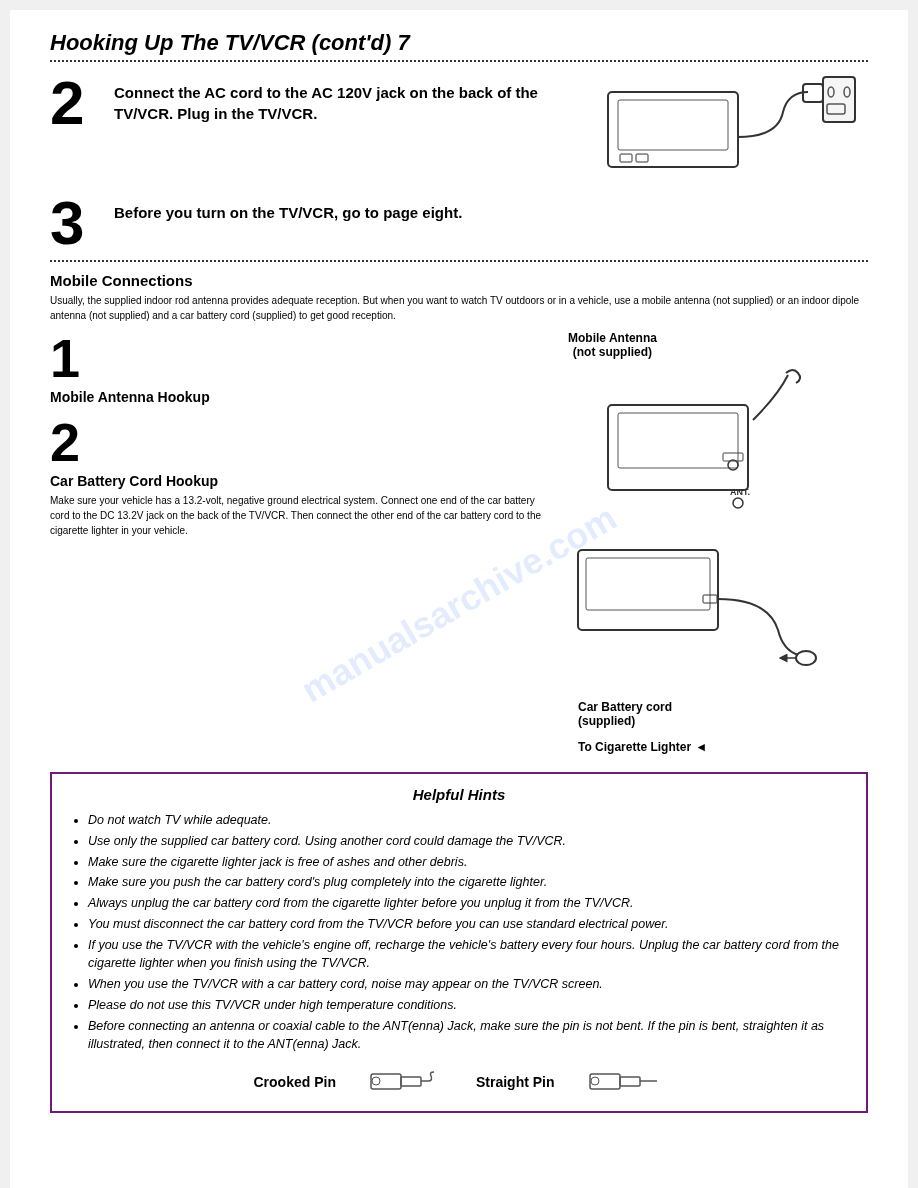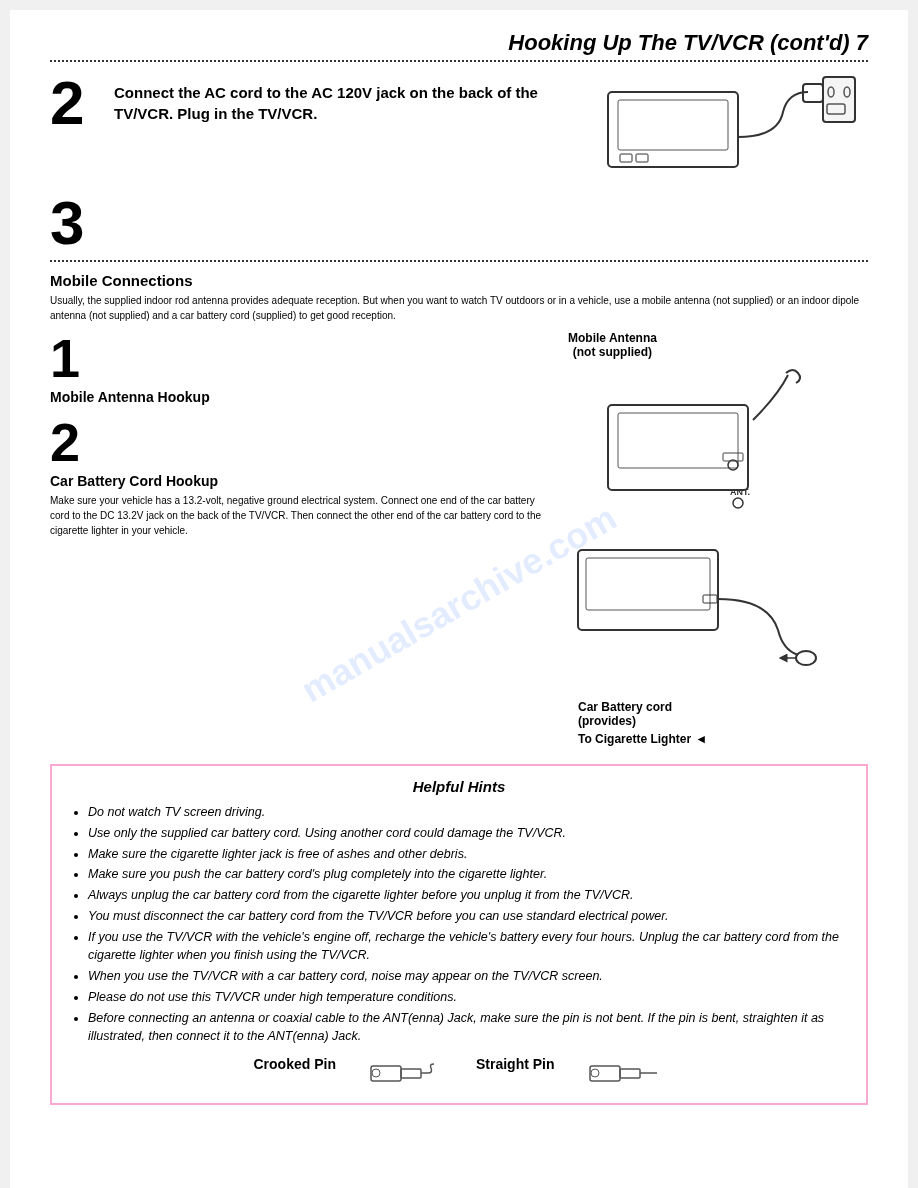--- a/index.html
+++ b/index.html
@@ -12,21 +12,21 @@
       padding: 10px;
     }
     .page {
       width: 918px;
       min-height: 1188px;
       background: white;
       padding: 20px 40px 30px 40px;
       position: relative;
     }
     .header {
-      text-align: right;
+      text-align: left;
       font-size: 22px;
       font-style: italic;
       font-weight: bold;
       margin-bottom: 4px;
     }
     .dotted-line {
       border: none;
       border-top: 2px dotted #333;
       margin: 4px 0 10px 0;
     }
@@ -88,21 +88,21 @@
       font-weight: bold;
       line-height: 1;
       margin-bottom: 4px;
     }
     .step-subtitle {
       font-size: 14px;
       font-weight: bold;
       margin-bottom: 4px;
     }
     .helpful-hints-box {
-      border: 2px solid #f9a8d4;
+      border: 2px solid #701a75;
       margin-top: 18px;
       padding: 12px 16px;
     }
     .helpful-hints-title {
       text-align: center;
       font-size: 15px;
       font-style: italic;
       font-weight: bold;
       margin-bottom: 8px;
     }
@@ -112,20 +112,21 @@
     }
     .hints-list li {
       font-size: 12.5px;
       font-style: italic;
       line-height: 1.5;
       margin-bottom: 2px;
     }
     .pin-row {
       display: flex;
       justify-content: center;
+      align-items: center;
       margin-top: 10px;
       gap: 30px;
     }
     .pin-label {
       font-size: 14px;
       font-weight: bold;
     }
     .antenna-diagram {
       margin-bottom: 6px;
       font-size: 12px;
@@ -178,20 +179,23 @@
         <rect x="225" y="5" width="32" height="45" rx="3" fill="#f5f5f5" stroke="#333" stroke-width="2"></rect>
         <ellipse cx="233" cy="20" rx="3" ry="5" fill="none" stroke="#555" stroke-width="1.5"></ellipse>
         <ellipse cx="249" cy="20" rx="3" ry="5" fill="none" stroke="#555" stroke-width="1.5"></ellipse>
         <rect x="229" y="32" width="18" height="10" rx="2" fill="none" stroke="#555" stroke-width="1.5"></rect>
       </svg>
     </div>
   </div>
 
   <div class="step-section" style="margin-bottom:6px;">
     <div class="step-number-large">3</div>
+    <div class="step-content">
+      <div class="step-bold-text">Before you turn on the TV/VCR, go to page eight.</div>
+    </div>
   </div>
   <hr class="dotted-line">
 
   <div class="section-title">Mobile Connections</div>
   <div class="body-text">Usually, the supplied indoor rod antenna provides adequate reception.  But when you want to watch TV outdoors or in a vehicle, use a mobile antenna (not supplied) or an indoor dipole antenna (not supplied) and a car battery cord (supplied) to get good reception.</div>
 
   <div class="two-col">
     <div class="left-col">
 
       <div class="step-number-medium">1</div>
@@ -238,33 +242,33 @@
         <line x1="228" y1="118" x2="215" y2="118" stroke="#333" stroke-width="1.5" marker-end="url(#arrow)"></line>
         <defs>
           <marker id="arrow" markerWidth="6" markerHeight="6" refX="3" refY="3" orient="auto">
             <path d="M0,0 L0,6 L6,3 z" fill="#333"></path>
           </marker>
         </defs>
       </svg>
 
       <div style="font-size:12px; font-weight:bold; text-align:left; width:100%; padding-left:10px;margin-top:20px;">
         <span>Car Battery cord</span><br>
-        <span>(provides)</span>
+        <span>(supplied)</span>
       </div>
-      <div style="font-size:12px; font-weight:bold; text-align:left; width:100%; padding-left:10px; margin-top:4px; display:flex; align-items:center;">
+      <div style="font-size:12px; font-weight:bold; text-align:left; width:100%; padding-left:10px; margin-top:12px; display:flex; align-items:center;">
         <span>To Cigarette Lighter</span>
         <span style="margin-left:4px;">◄</span>
       </div>
     </div>
   </div>
 
   <div class="helpful-hints-box">
     <div class="helpful-hints-title">Helpful Hints</div>
     <ul class="hints-list">
-      <li>Do not watch TV screen driving.</li>
+      <li>Do not watch TV while adequate.</li>
       <li>Use only the supplied car battery cord.  Using another cord could damage the TV/VCR.</li>
       <li>Make sure the cigarette lighter jack is free of ashes and other debris.</li>
       <li>Make sure you push the car battery cord's plug completely into the cigarette lighter.</li>
       <li>Always unplug the car battery cord from the cigarette lighter before you unplug it from the TV/VCR.</li>
       <li>You must disconnect the car battery cord from the TV/VCR before you can use standard electrical power.</li>
       <li>If you use the TV/VCR with the vehicle's engine off, recharge the vehicle's battery every four hours.  Unplug the car battery cord from the cigarette lighter when you finish using the TV/VCR.</li>
       <li>When you use the TV/VCR with a car battery cord, noise may appear on the TV/VCR screen.</li>
       <li>Please do not use this TV/VCR under high temperature conditions.</li>
       <li>Before connecting an antenna or coaxial cable to the ANT(enna) Jack, make sure the pin is not bent. If the pin is bent, straighten it as illustrated, then connect it to the ANT(enna) Jack.</li>
     </ul>

